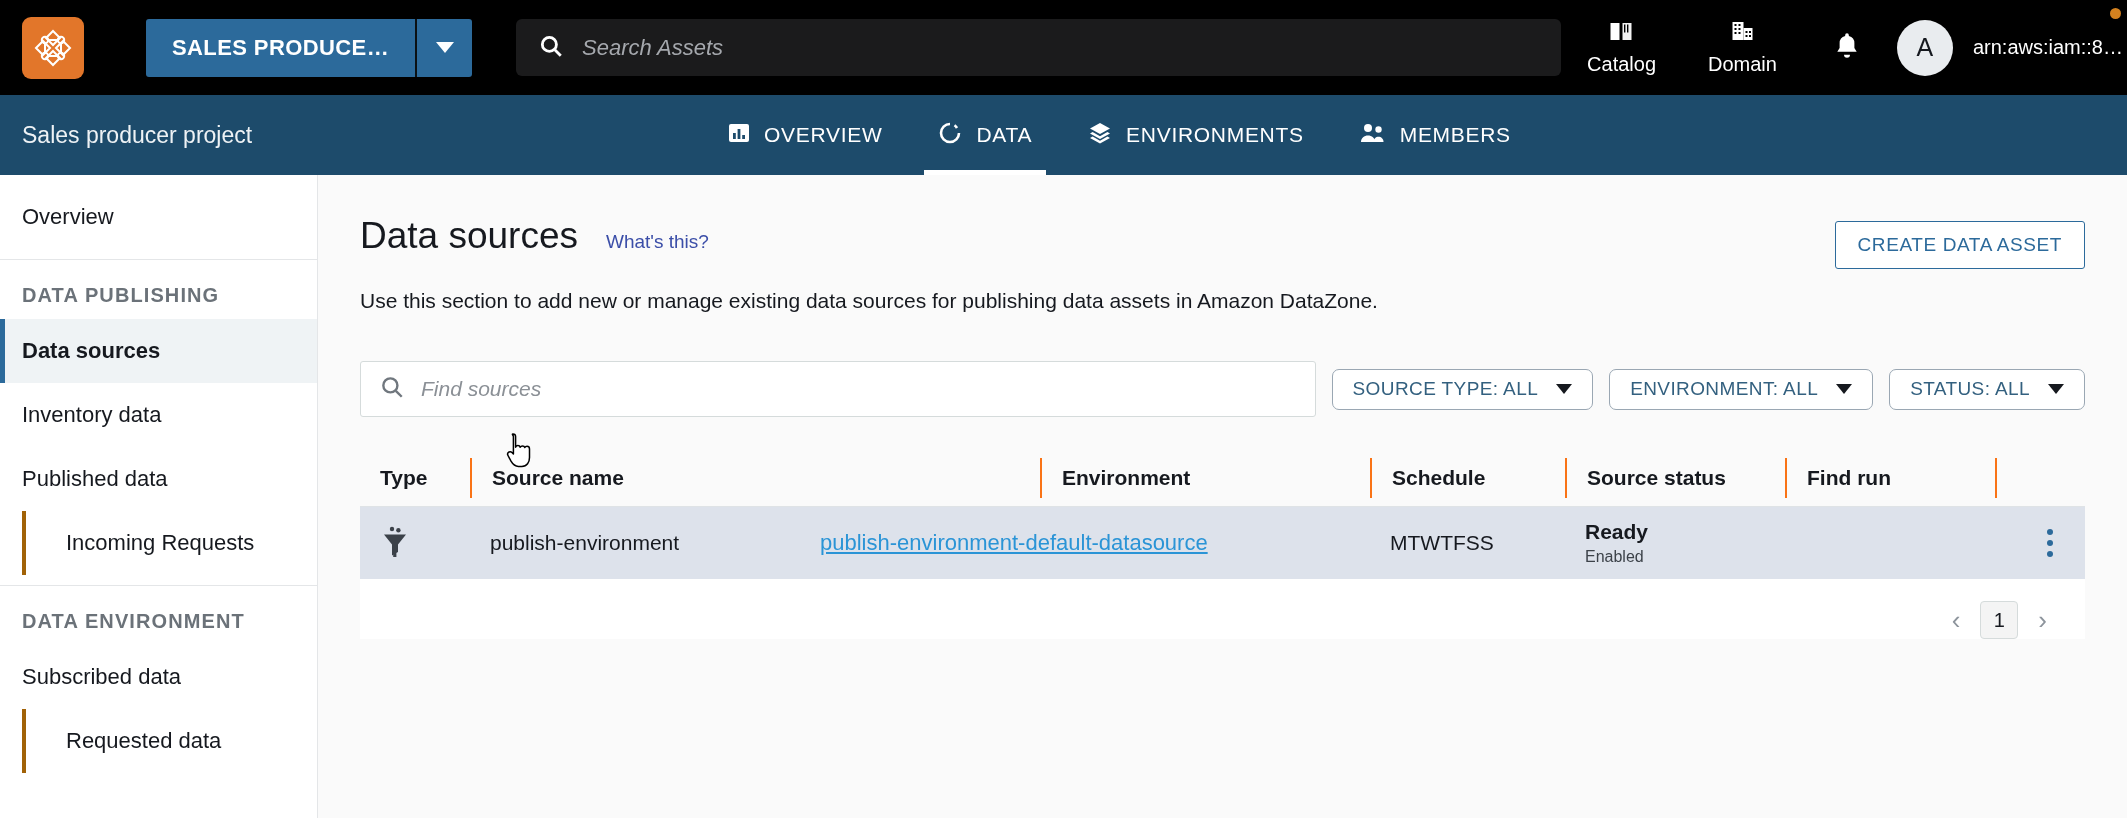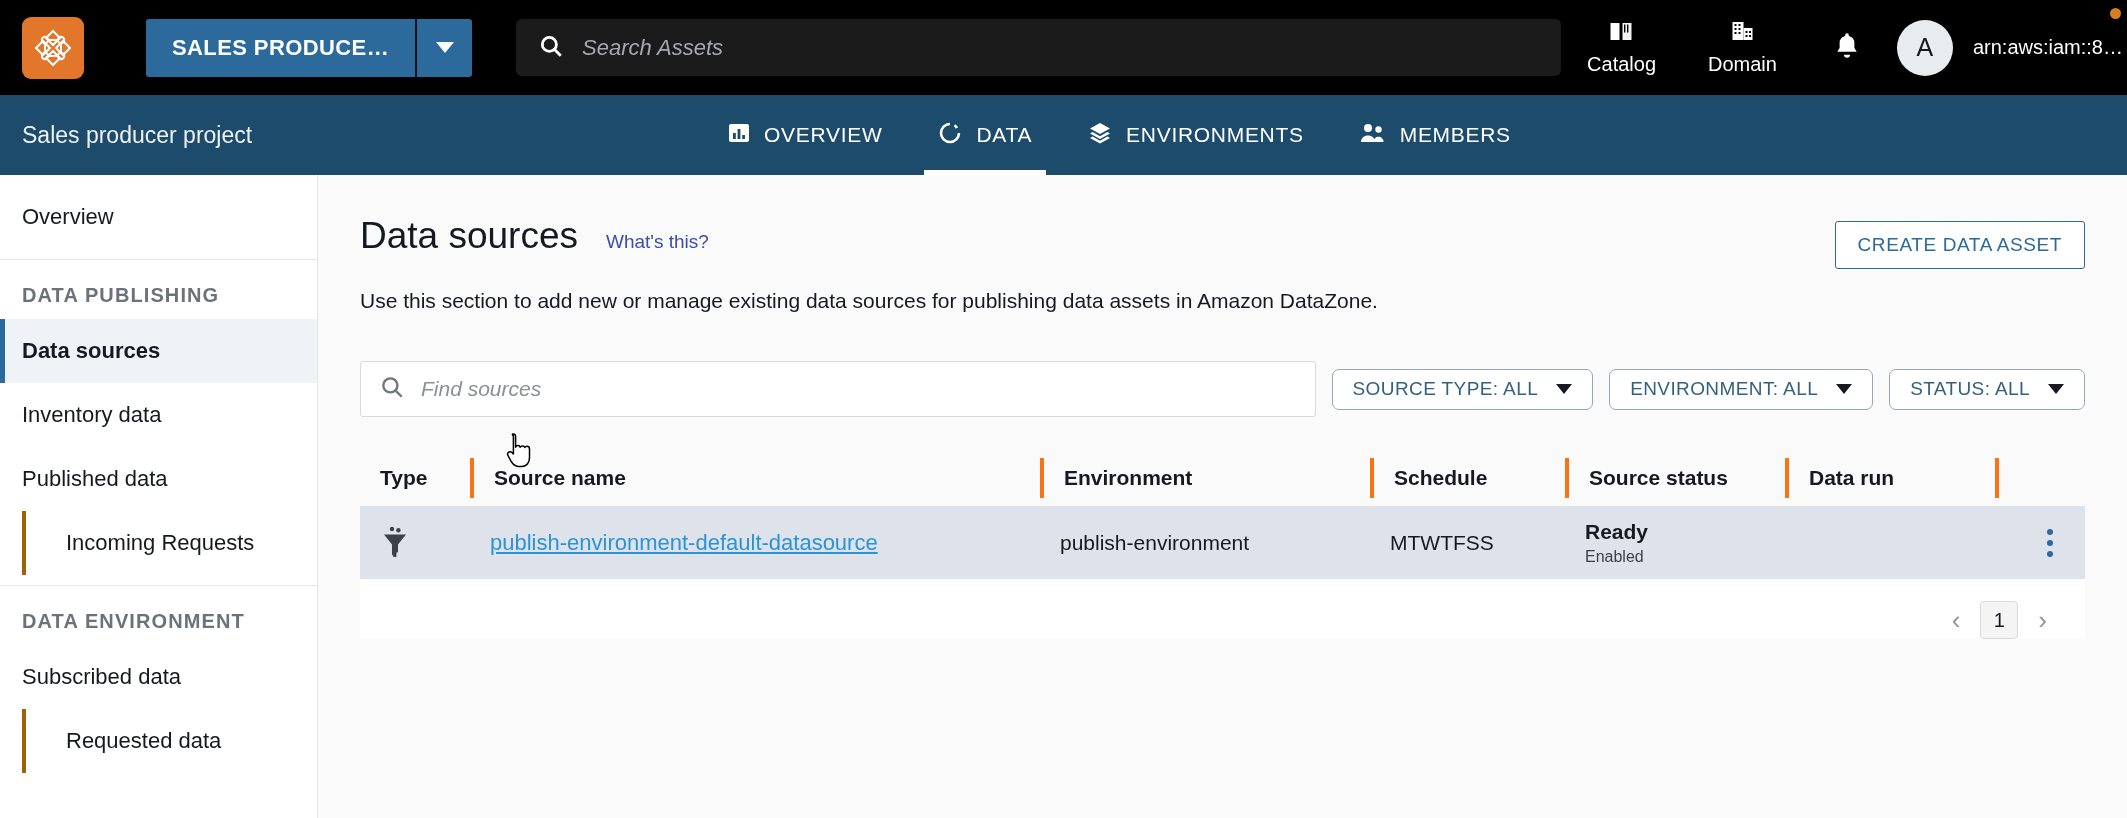--- a/index.html
+++ b/index.html
@@ -320,21 +320,21 @@
     border-bottom: 1px solid #dfe3e6;
     background: #fafafa;
     height: 58px;
     align-items: center;
   }
   .th {
     font-size: 21px;
     font-weight: bold;
     color: #16191f;
     padding-left: 20px;
-    border-left: 4px solid #f97316;
+    border-left: 2px solid #f97316;
     height: 40px;
     display: flex; align-items: center;
   }
   .th:first-child { border-left: none; }
   .row {
     display: flex;
     align-items: center;
     height: 72px;
     background: #dde2eb;
   }
@@ -602,39 +602,39 @@
       </div>
     </div>
 
     <div class="table">
       <div class="thead">
         <div class="th c-type">Type</div>
         <div class="th c-name">Source name</div>
         <div class="th c-env">Environment</div>
         <div class="th c-sched">Schedule</div>
         <div class="th c-status">Source status</div>
-        <div class="th c-lastrun">Data run</div>
+        <div class="th c-lastrun">Find run</div>
         <div class="th c-menu"></div>
       </div>
 
       <div class="row">
         <div class="td c-type">
           <span>
             <svg width="30" height="34" viewBox="0 0 30 34" fill="#3b4149">
               <circle cx="12" cy="5" r="2.2"></circle>
                 <circle cx="18.4" cy="6.2" r="2.2"></circle>
               <path d="M4 10.5h22l-8 10v7.5l-6 3.5V20.5z"></path>
               <rect x="13.2" y="29" width="3.2" height="4"></rect>
             </svg>
           </span>
         </div>
+        <div class="td c-env">publish-environment</div>
         <div class="td c-name">
           <a class="src-link">publish-environment-default-datasource</a>
         </div>
-        <div class="td c-env">publish-environment</div>
         <div class="td c-sched">MTWTFSS</div>
         <div class="td c-status status-cell">
           <span class="status-main">Ready</span>
           <span class="status-sub">Enabled</span>
         </div>
         <div class="td c-lastrun"></div>
         <div class="td c-menu">
           <span class="kebab">
               <i></i>
               <i></i>

